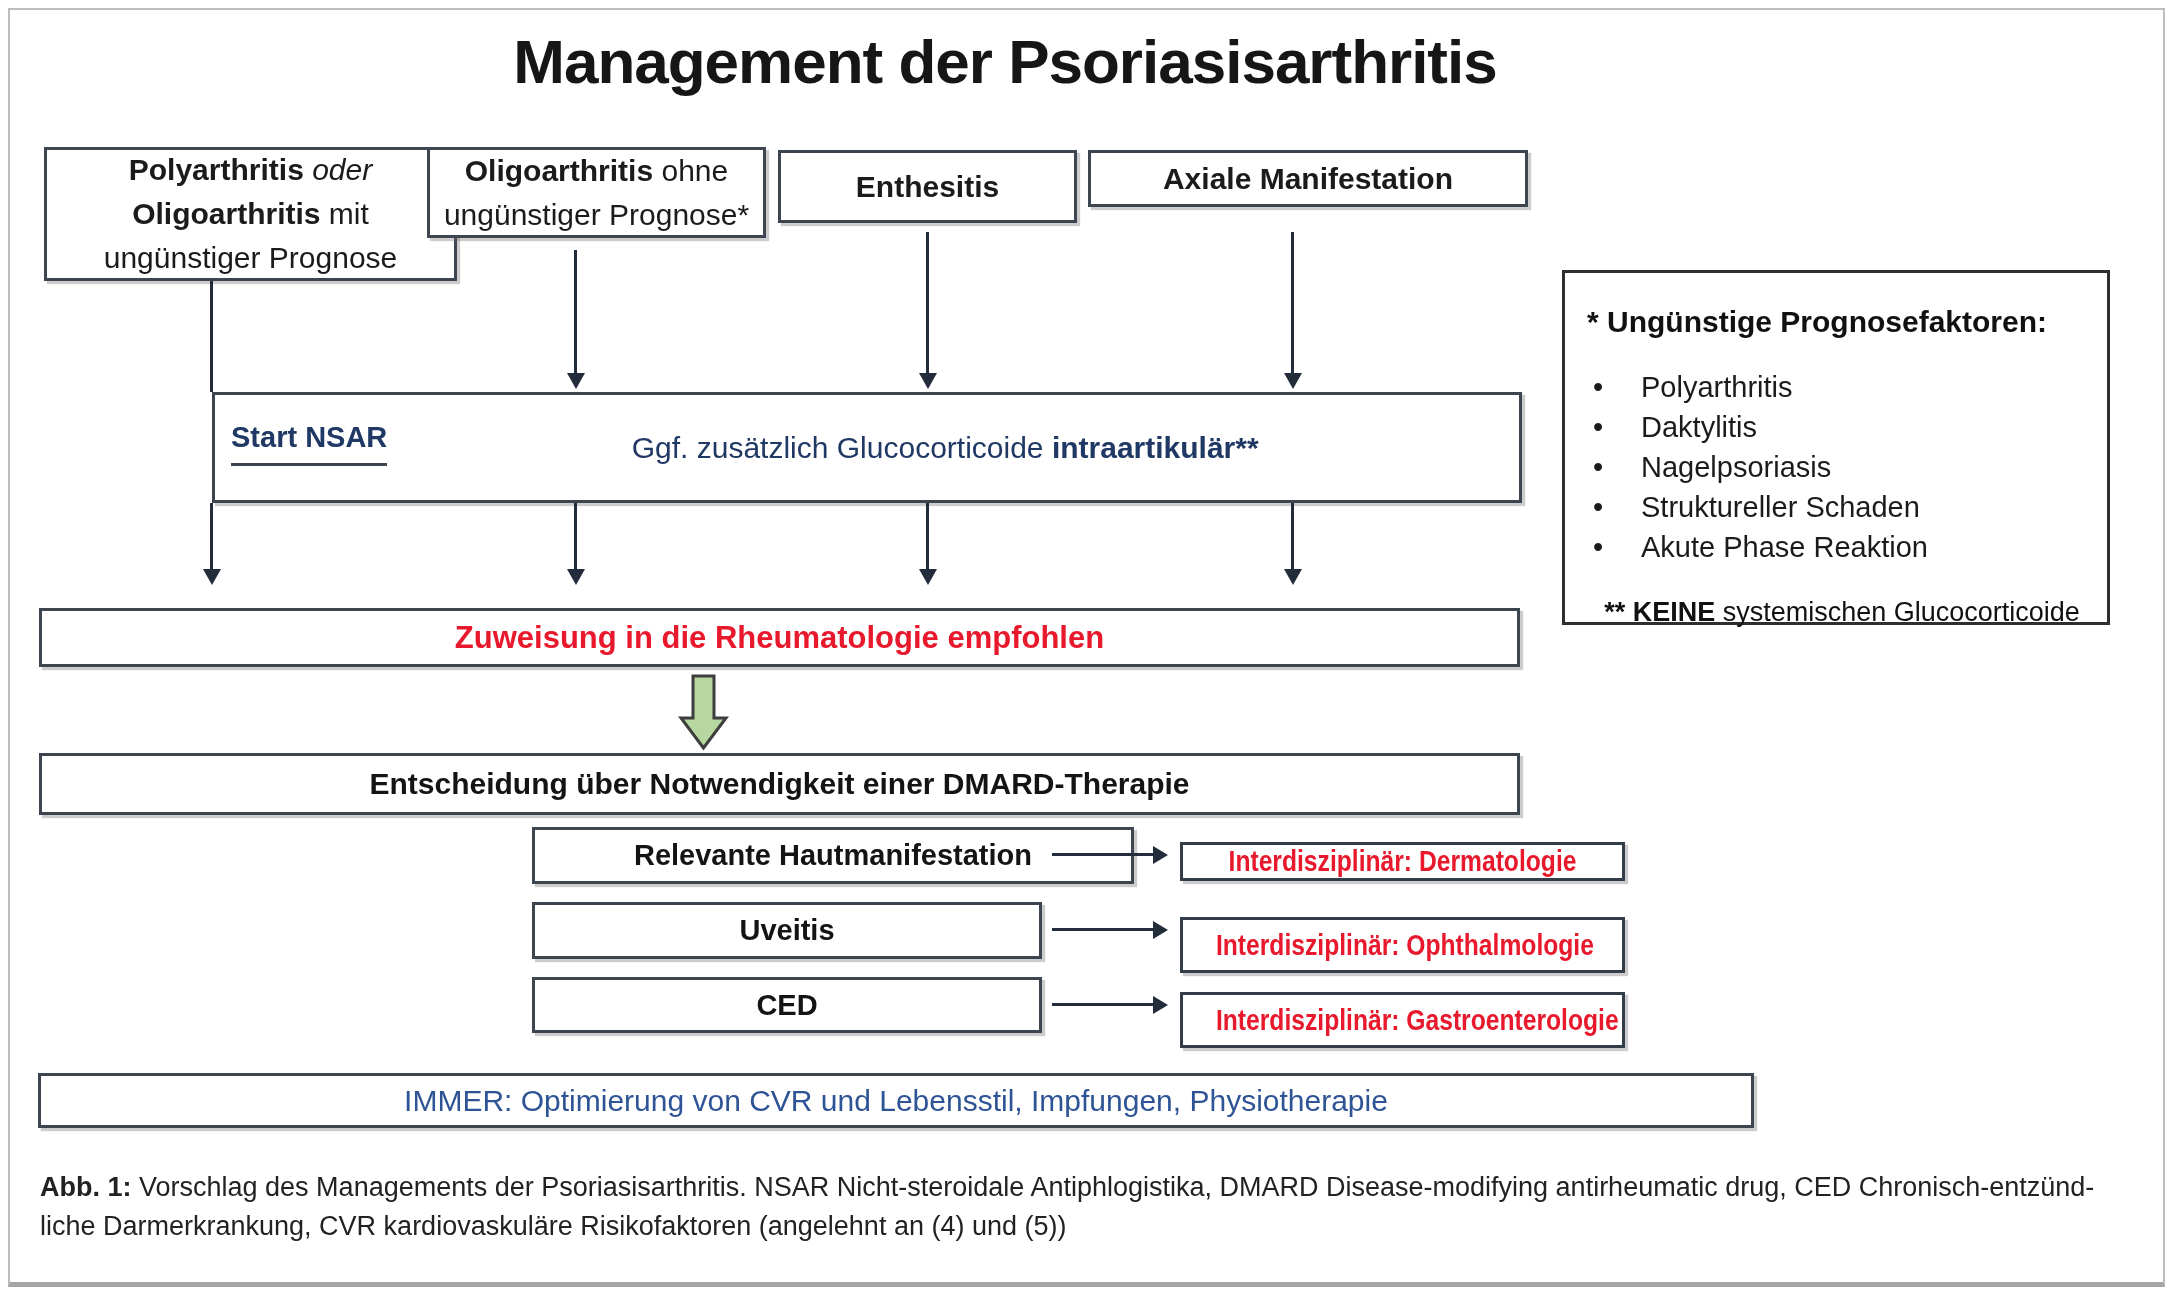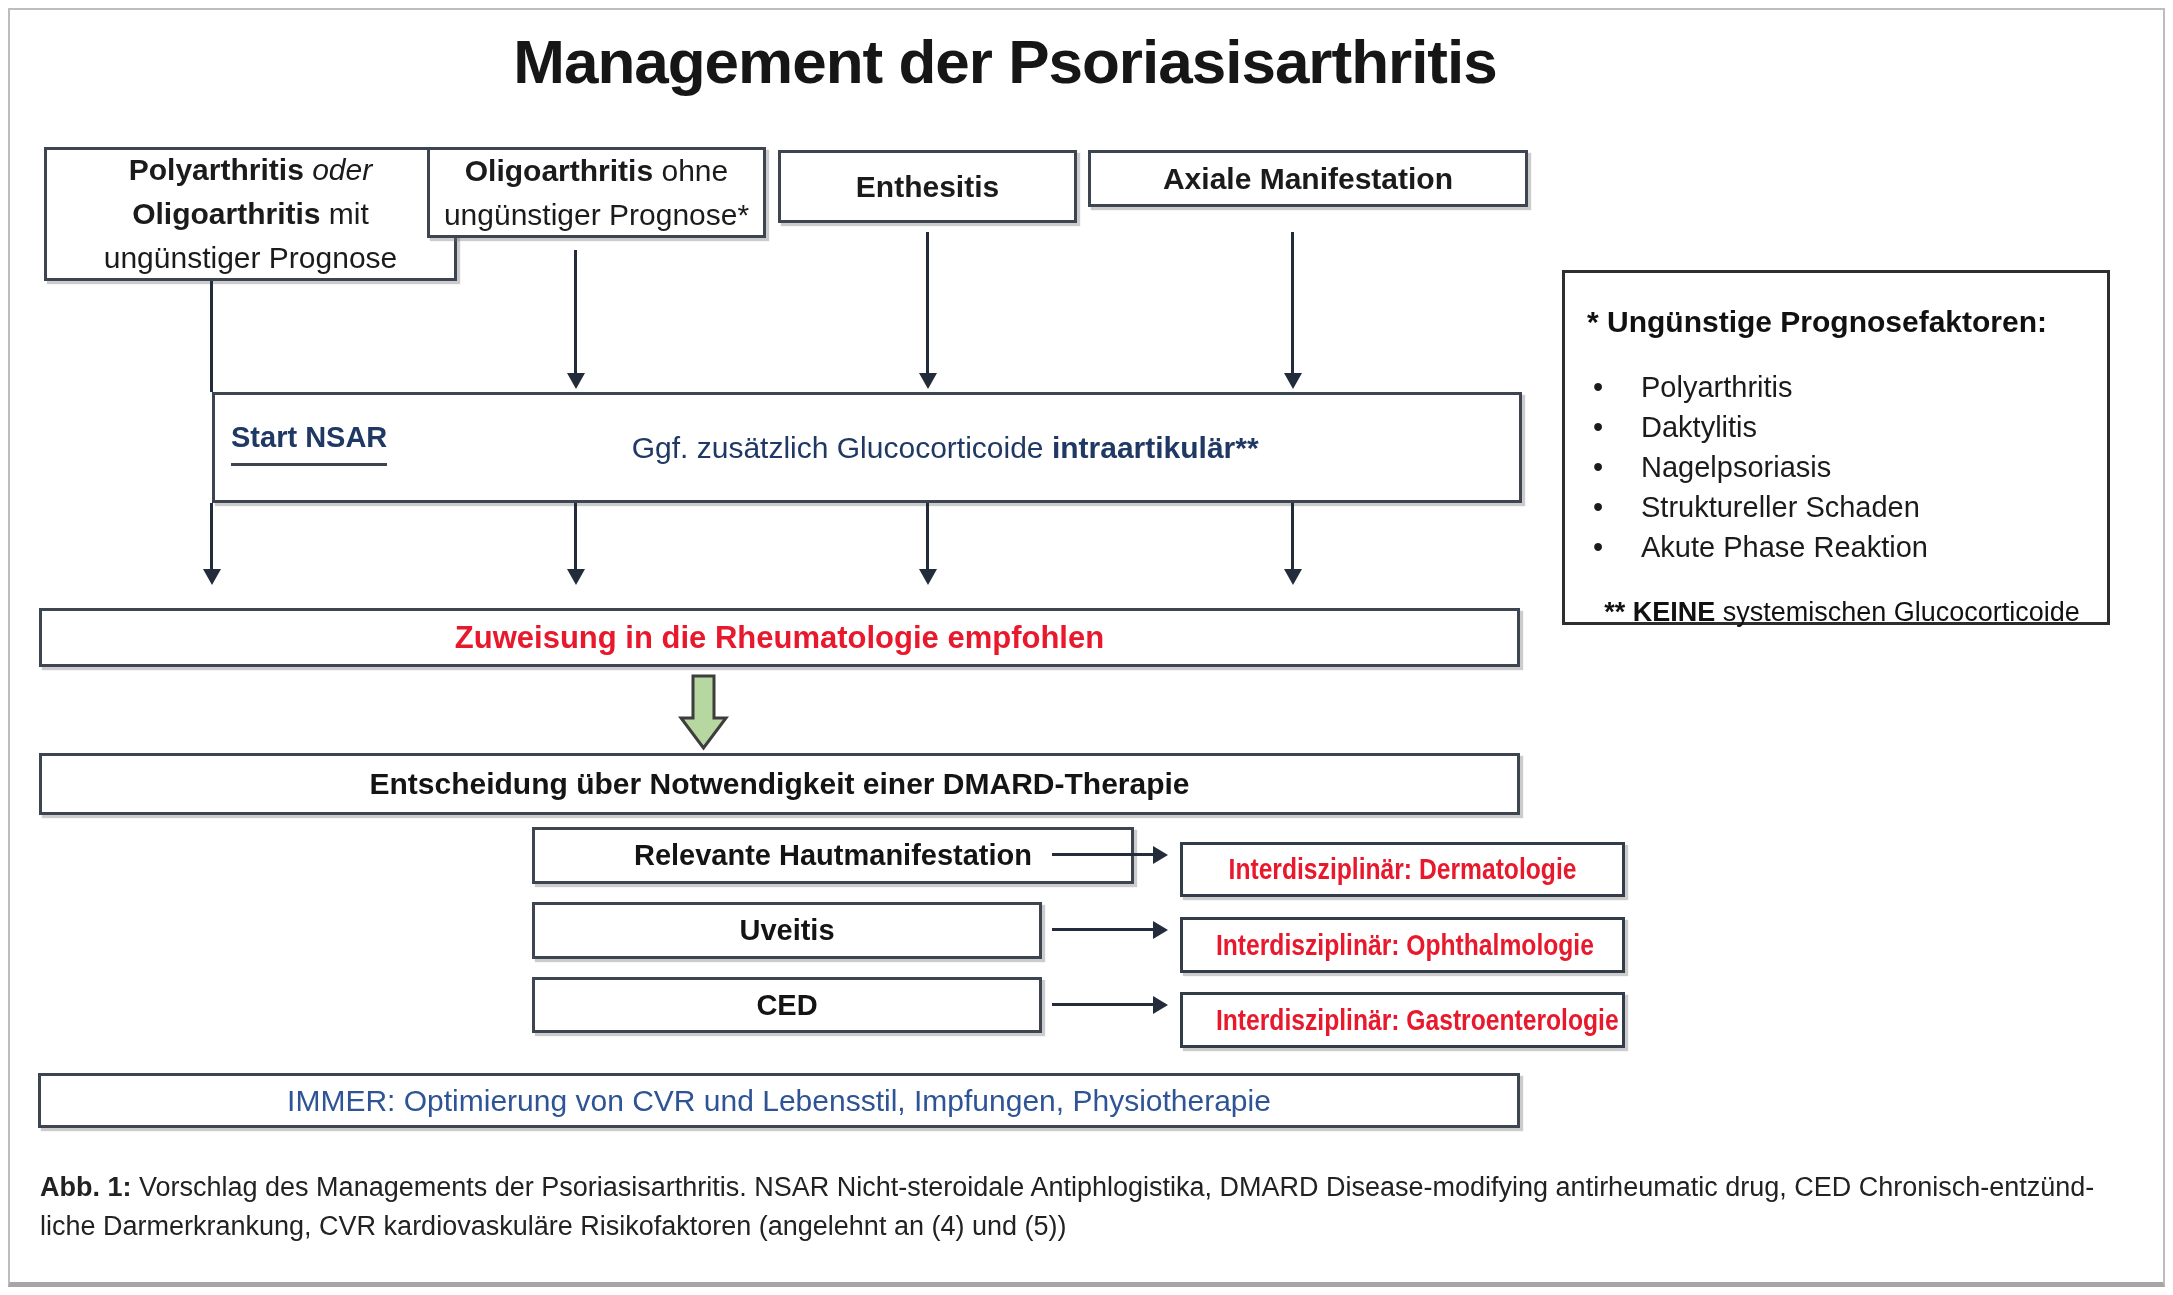--- a/index.html
+++ b/index.html
@@ -150,41 +150,41 @@
   </svg>
 
   <div class="box" style="left:39px;top:753px;width:1481px;height:62px;">
     <div class="inner decision">Entscheidung über Notwendigkeit einer DMARD-Therapie</div>
   </div>
 
   <div class="box" style="left:532px;top:827px;width:602px;height:57px;">
     <div class="inner midlabel">Relevante Hautmanifestation</div>
   </div>
   <div class="ha" style="left:1052px;top:853px;width:102px;"></div>
-  <div class="box redbox" style="left:1180px;top:842px;width:445px;height:55px;">
+  <div class="box redbox" style="left:1180px;top:842px;width:445px;height:39px;">
     <div class="inner redlabel">Interdisziplinär: Dermatologie</div>
   </div>
 
   <div class="box" style="left:532px;top:902px;width:510px;height:57px;">
     <div class="inner midlabel">Uveitis</div>
   </div>
   <div class="ha" style="left:1052px;top:928px;width:102px;"></div>
   <div class="box redbox" style="left:1180px;top:917px;width:445px;height:56px;">
     <div class="inner redlabel">Interdisziplinär: Ophthalmologie</div>
   </div>
 
   <div class="box" style="left:532px;top:977px;width:510px;height:56px;">
     <div class="inner midlabel">CED</div>
   </div>
   <div class="ha" style="left:1052px;top:1003px;width:102px;"></div>
   <div class="box redbox" style="left:1180px;top:992px;width:445px;height:56px;">
     <div class="inner redlabel">Interdisziplinär: Gastroenterologie</div>
   </div>
 
-  <div class="box" style="left:38px;top:1073px;width:1482px;height:55px;">
+  <div class="box" style="left:38px;top:1073px;width:1716px;height:55px;">
     <div class="inner always">IMMER: Optimierung von CVR und Lebensstil, Impfungen, Physiotherapie</div>
   </div>
 
   <div class="caption">
     <div><span class="bold">Abb. 1:</span> <span>Vorschlag des Managements der Psoriasisarthritis. NSAR Nicht-steroidale Antiphlogistika, DMARD Disease-modifying antirheumatic drug, CED Chronisch-entzünd-</span></div>
     <div>liche Darmerkrankung, CVR kardiovaskuläre Risikofaktoren (angelehnt an (4) und (5))</div>
   </div>
 
 </div>
 

